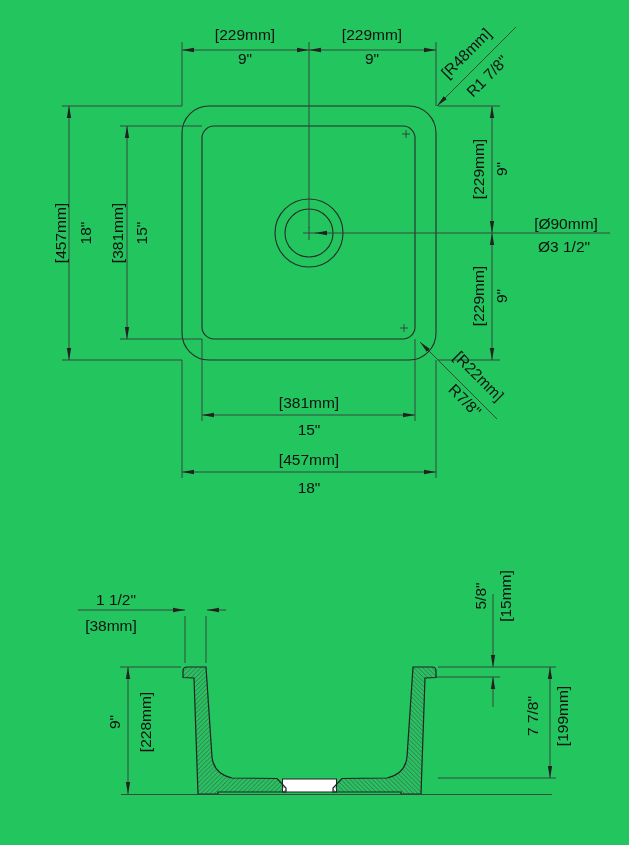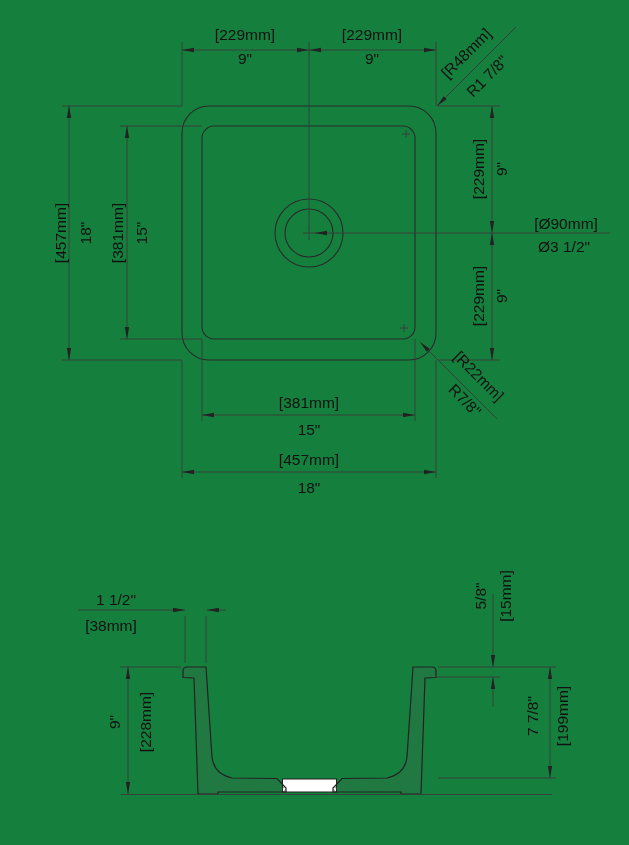--- a/index.html
+++ b/index.html
@@ -1,16 +1,16 @@
 <!DOCTYPE html>
 <html><head>
 <meta charset="utf-8">
 <style>
   html,body{margin:0;padding:0;background:#fff;}
-  .sheet{width:629px;height:845px;background:#15803d;position:relative;overflow:hidden;}
+  .sheet{width:629px;height:845px;background:#22c55e;position:relative;overflow:hidden;}
   svg{display:block;font-family:"Liberation Sans", sans-serif;}
   text{fill:#111;font-size:15.5px;}
   .obj{stroke:#2a2a2a;stroke-width:1.1;fill:none;}
   .dim{stroke:#3a3a3a;stroke-width:0.9;fill:none;}
   .thin{stroke:#3a3a3a;stroke-width:0.9;}
   .wall{stroke:#222;stroke-width:1.2;}
 </style>
 </head>
 <body>
 

